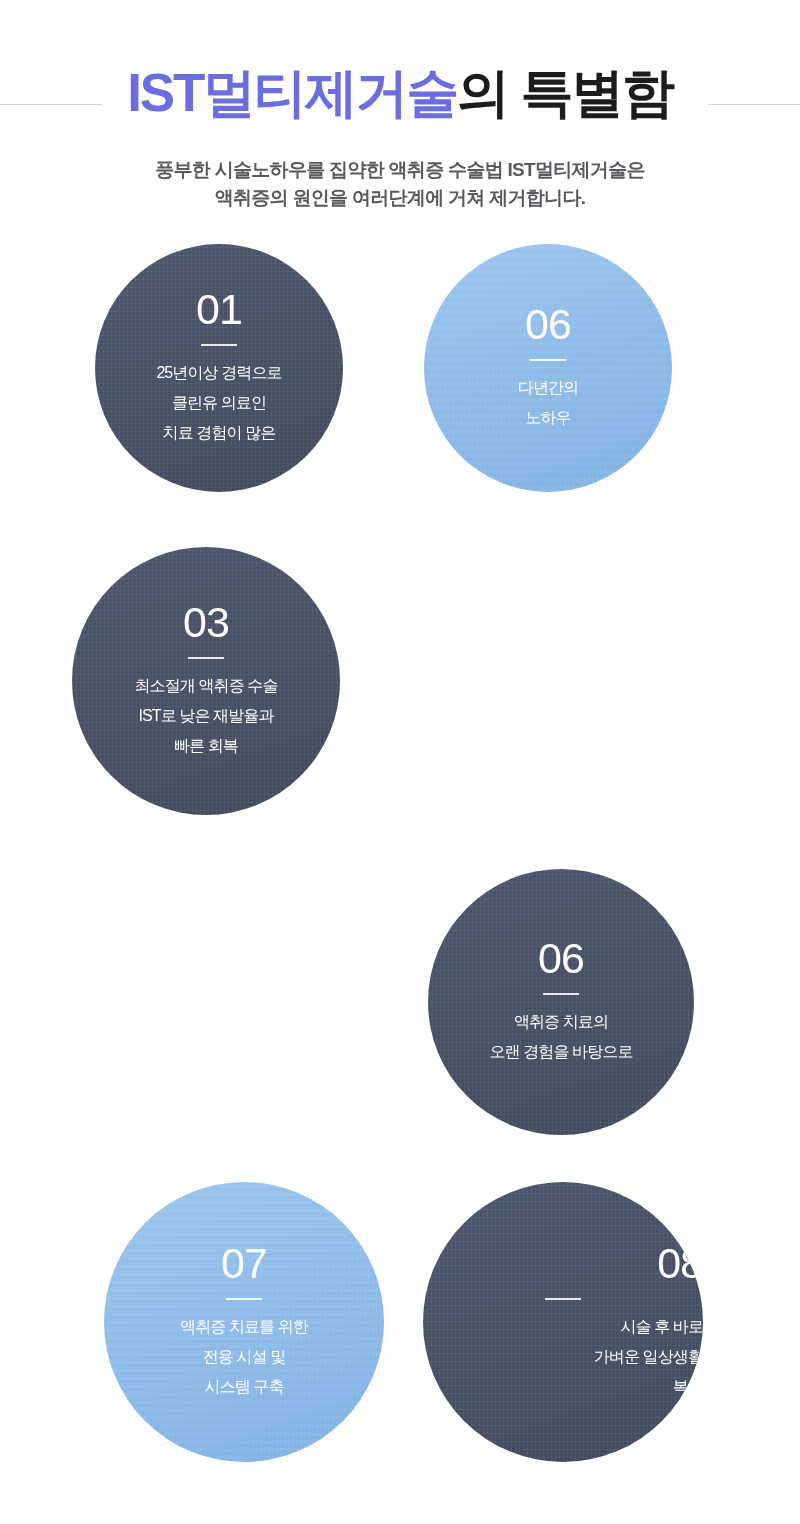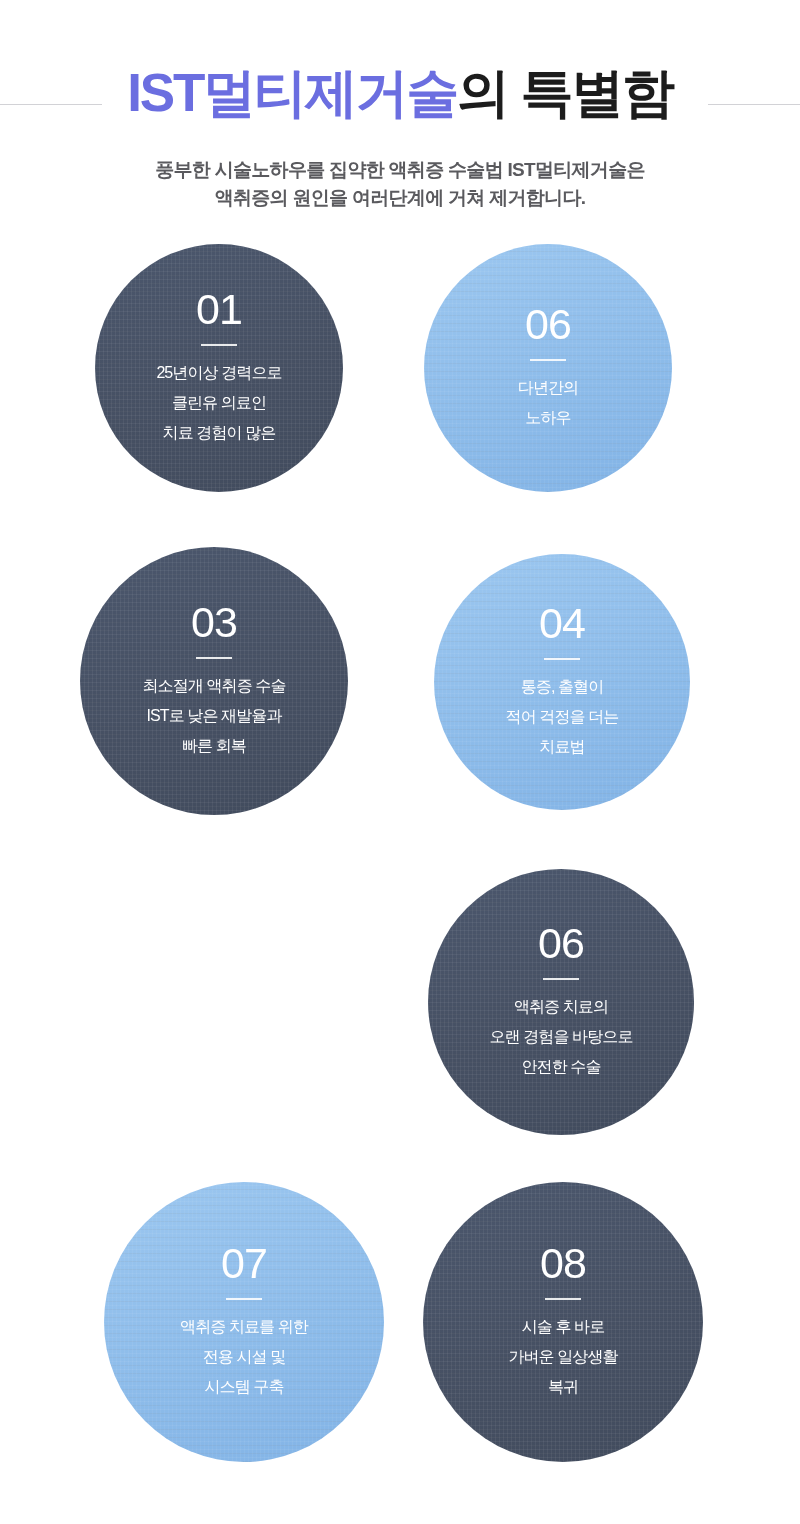--- a/index.html
+++ b/index.html
@@ -138,70 +138,58 @@
       <div class="c-inner">
         <div class="c-num">06</div>
         <div class="c-div"></div>
         <div class="c-text">
           <span>다년간의</span>
           <span>노하우</span>
         </div>
       </div>
     </div>
 
-    <div class="circle dark" style="left:80px; top:313px; width:268px; height:268px;">
+    <div class="circle dark" style="left:72px; top:313px; width:268px; height:268px;">
       <div class="c-inner">
         <div class="c-num">03</div>
         <div class="c-div"></div>
         <div class="c-text">
           <span>최소절개 액취증 수술</span>
           <span>IST로 낮은 재발율과</span>
           <span>빠른 회복</span>
         </div>
       </div>
     </div>
 
-    <div class="circle light" style="left:434px; top:320px; width:256px; height:256px;">
-      <div class="c-inner">
-        <div class="c-num">04</div>
-        <div class="c-div"></div>
-        <div class="c-text">
-          <span>통증, 출혈이</span>
-          <span>적어 걱정을 더는</span>
-          <span>치료법</span>
-        </div>
-      </div>
-    </div>
 
 
     <div class="circle dark" style="left:428px; top:635px; width:266px; height:266px;">
       <div class="c-inner">
         <div class="c-num">06</div>
         <div class="c-div"></div>
         <div class="c-text">
           <span>액취증 치료의</span>
           <span>오랜 경험을 바탕으로</span>
-          <span>안전한 수술</span>
         </div>
       </div>
     </div>
 
     <div class="circle light" style="left:104px; top:948px; width:280px; height:280px;">
       <div class="c-inner">
         <div class="c-num">07</div>
         <div class="c-div"></div>
         <div class="c-text">
           <span>액취증 치료를 위한</span>
           <span>전용 시설 및</span>
           <span>시스템 구축</span>
         </div>
       </div>
     </div>
 
-    <div class="circle dark" style="left:423px; top:948px; width:280px; height:280px;">
+    <div class="circle dark" style="left:423px; top:948px; width:280px; height:280px;text-align:right;">
       <div class="c-inner">
         <div class="c-num">08</div>
         <div class="c-div"></div>
         <div class="c-text">
           <span>시술 후 바로</span>
           <span>가벼운 일상생활</span>
           <span>복귀</span>
         </div>
       </div>
     </div>

